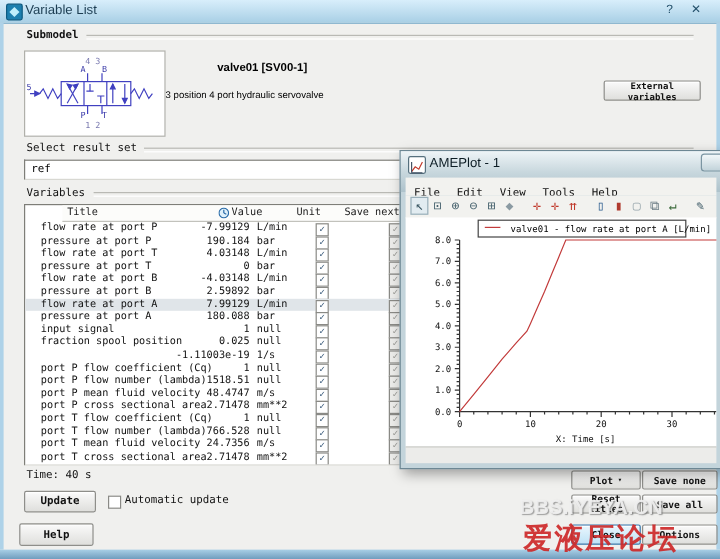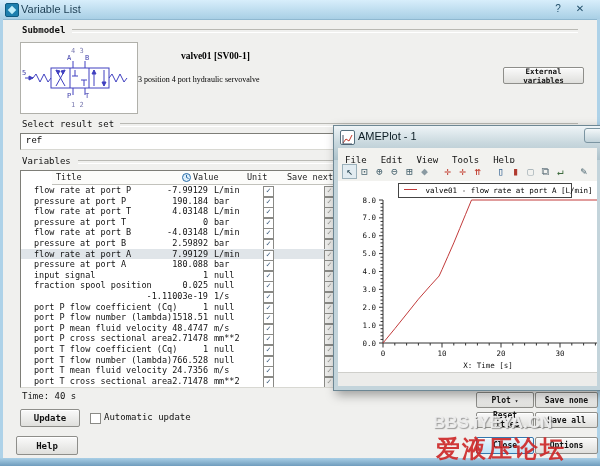--- a/index.html
+++ b/index.html
@@ -1,19 +1,19 @@
 <!DOCTYPE html>
 <html><head>
 <meta charset="utf-8">
 <style>
   html,body{margin:0;padding:0;}
   body{width:600px;height:466px;overflow:hidden;position:relative;
        font-family:"DejaVu Sans Mono",monospace;background:#f0f0ee;}
   .abs{position:absolute;}
-  .mono{font-family:Liberation Serif, serif;}
+  .mono{font-family:Liberation Sans, sans-serif;}
 
   
   #titlebar{left:0;top:0;width:600px;height:19px;
     background:linear-gradient(#d8eefb,#a8cfe5);border-bottom:1px solid #8fb8d0;}
   #titlebar .ttl{position:absolute;left:21px;top:3px;font-size:11px;color:#1c3d52;
     font-family:"Liberation Sans",sans-serif;}
   #app-icon{position:absolute;left:5px;top:3px;width:12px;height:12px;background:#1d7fae;
     border:1px solid #0e5a80;border-radius:2px;}
   #app-icon:after{content:"";position:absolute;left:3px;top:3px;width:6px;height:6px;
     background:#bfeefb;transform:rotate(45deg);}
@@ -30,21 +30,21 @@
   
   #valve-box{left:20px;top:42px;width:116px;height:70px;background:#fff;border:1px solid #b0b0aa;}
 
   .btn{background:linear-gradient(#fafafa,#dfdfdc);border:1px solid #8e8e8a;border-radius:2px;
     font-size:8px;text-align:center;color:#111;box-shadow:inset 0 1px 0 #fff;
     font-family:"DejaVu Sans Mono",monospace;display:flex;align-items:center;justify-content:center;font-weight:bold;}
   .btn.default{border:1px solid #3477ad;background:linear-gradient(#eaf6fd,#bfe3f6);}
 
   #ref-combo{left:20px;top:133px;width:558px;height:15px;background:#fff;
     border:1px solid;border-color:#7e7e78 #d8d8d2 #d8d8d2 #7e7e78;}
-  #ref-combo span{position:absolute;left:5px;top:2px;font-size:9px;font-family:Liberation Mono, monospace;}
+  #ref-combo span{position:absolute;left:5px;top:2px;font-size:9px;}
 
   
   #vtable{left:20px;top:170px;width:559px;height:216px;background:#fff;
     border:1px solid;border-color:#7e7e78 #d8d8d2 #d8d8d2 #7e7e78;overflow:hidden;}
   #vhead{position:absolute;left:0;top:0;width:100%;height:13px;background:#fcfcfa;
     border-bottom:1px solid #c2c2bc;font-size:8.5px;color:#222;margin-left:31px;}
   #vhead .h{position:absolute;top:1px;}
   #vbody{position:absolute;left:0;top:14px;width:100%;}
   .vrow{position:relative;height:10.6px;font-size:8.5px;color:#111;white-space:nowrap;}
   .vrow.sel{background:#e0e5e9;}

